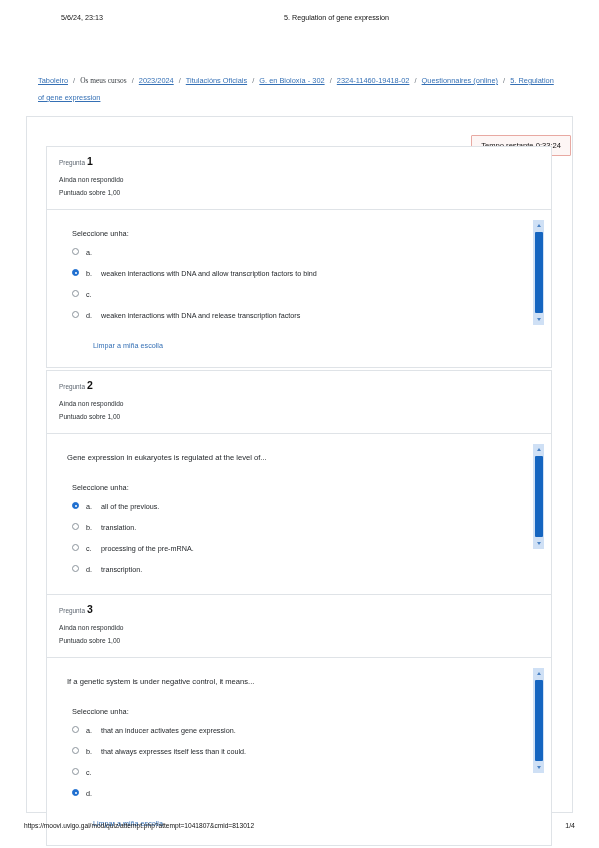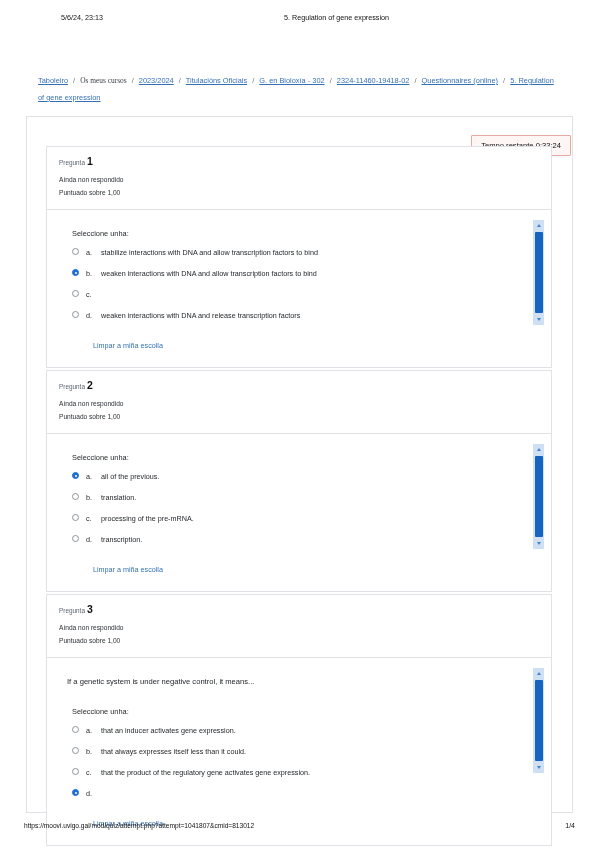--- a/index.html
+++ b/index.html
@@ -292,21 +292,20 @@
       </div>
       <div class="q-state">Aínda non respondido</div>
       <div class="q-mark">Puntuado sobre 1,00</div>
     </div>
     <div class="q-body" style="min-height:149px;">
       <div class="q-prompt">Seleccione unha:</div>
       <div class="answers">
         <div class="ans-row">
           <span class="radio"></span>
           <span class="ans-letter">a.</span>
-          <span class="ans-text">stabilize interactions with DNA and allow transcription factors to bind</span>
         </div>
         <div class="ans-row">
           <span class="radio checked"></span>
           <span class="ans-letter">b.</span>
           <span class="ans-text">weaken interactions with DNA and allow transcription factors to bind</span>
         </div>
         <div class="ans-row">
           <span class="radio"></span>
           <span class="ans-letter">c.</span>
         </div>
@@ -331,20 +330,21 @@
 
   <section class="question" style="top:253px;">
     <div class="q-info">
       <div class="q-num">
         <span>Pregunta</span><b>2</b>
       </div>
       <div class="q-state">Aínda non respondido</div>
       <div class="q-mark">Puntuado sobre 1,00</div>
     </div>
     <div class="q-body" style="min-height:149px;">
+      <div class="q-text">Gene expression in eukaryotes is regulated at the level of...</div>
       <div class="q-prompt">Seleccione unha:</div>
       <div class="answers">
         <div class="ans-row">
           <span class="radio checked"></span>
           <span class="ans-letter">a.</span>
           <span class="ans-text">all of the previous.</span>
         </div>
         <div class="ans-row">
           <span class="radio"></span>
           <span class="ans-letter">b.</span>
@@ -392,21 +392,20 @@
           <span class="ans-text">that an inducer activates gene expression.</span>
         </div>
         <div class="ans-row">
           <span class="radio"></span>
           <span class="ans-letter">b.</span>
           <span class="ans-text">that always expresses itself less than it could.</span>
         </div>
         <div class="ans-row">
           <span class="radio"></span>
           <span class="ans-letter">c.</span>
-          <span class="ans-text">that the product of the regulatory gene activates gene expression.</span>
         </div>
         <div class="ans-row">
           <span class="radio checked"></span>
           <span class="ans-letter">d.</span>
         </div>
         <a class="clear-link" href="#">Limpar a miña escolla</a>
       </div>
       <div class="vscroll" style="right:7px; top:10px; height:105px;">
         <div class="arrow up">
             <i></i>

